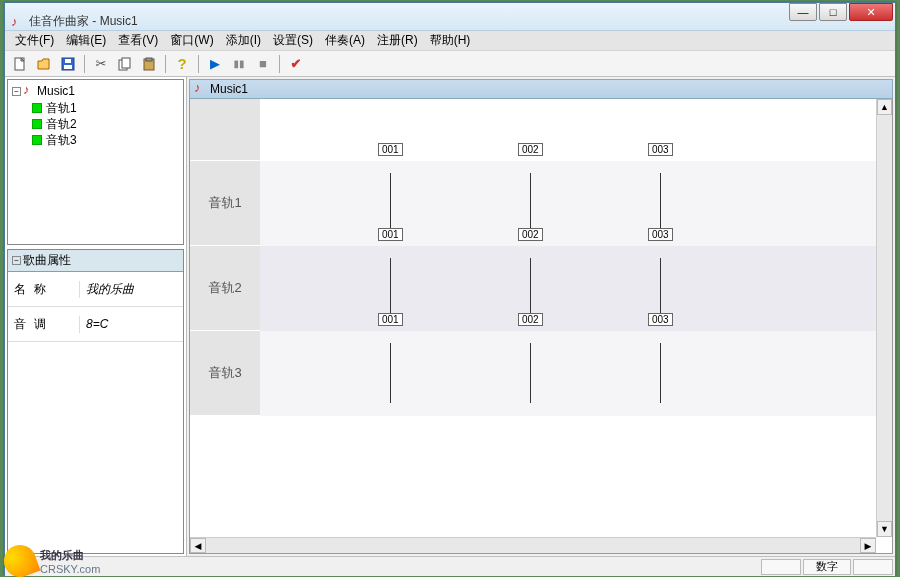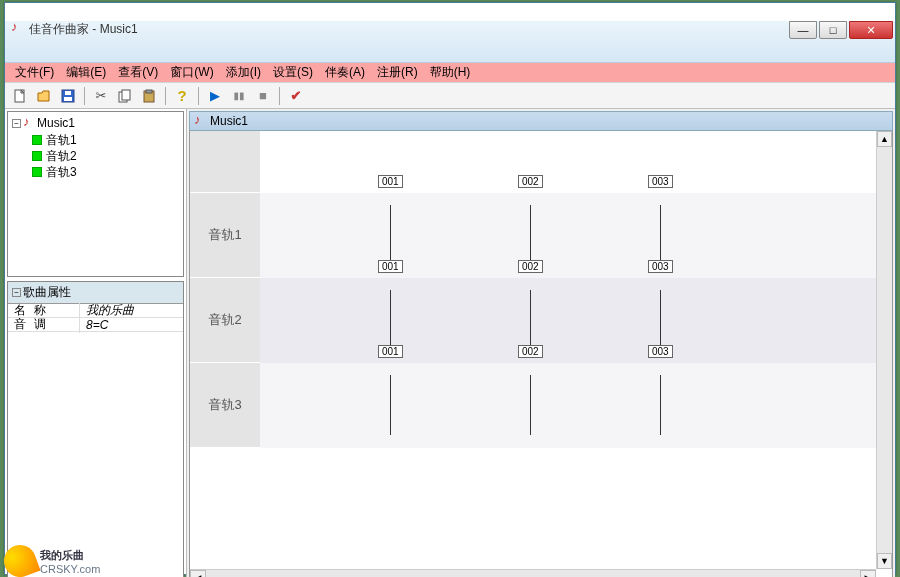--- a/index.html
+++ b/index.html
@@ -1,41 +1,41 @@
 <!DOCTYPE html>
 <html><head>
 <meta charset="utf-8">
 <style>
 * { box-sizing: border-box; margin: 0; padding: 0; font-family: "Microsoft YaHei", SimSun, Arial, sans-serif; }
 body { width: 900px; height: 577px; background: #5a8a5a; overflow: hidden; position: relative; }
 .window { position: absolute; top: 2px; left: 4px; width: 892px; height: 573px; background: #fff; border: 1px solid #4a7a9a; box-shadow: 0 0 2px rgba(0,0,0,0.3); }
-.titlebar { height: 42px; background: linear-gradient(#eaf4fb, #d6e8f5); display: flex; align-items: flex-start; padding-left: 6px; border-bottom: 1px solid #b8cfe0; margin-top: 18px; }
+.titlebar { height: 28px; background: linear-gradient(#eaf4fb, #d6e8f5); display: flex; align-items: flex-end; padding-left: 6px; border-bottom: 1px solid #b8cfe0; }
 .titlebar .app-icon { width: 14px; height: 14px; margin-right: 4px; }
 .titlebar .title { font-size: 12px; color: #333; flex: 1; }
 .winbtns { display: flex; height: 100%; }
 .winbtn { width: 28px; height: 18px; margin-top: 0; display: flex; align-items: center; justify-content: center; font-size: 11px; border: 1px solid #888; background: linear-gradient(#f8f8f8,#dcdcdc); border-radius: 0 0 2px 2px; margin-right: 2px; cursor: pointer; }
 .winbtn.close { background: linear-gradient(#e77,#c33); color: #fff; width: 44px; border-color: #a22; }
-.menubar { height: 20px; background: #fca5a5; display: flex; align-items: center; padding-left: 4px; border-bottom: 1px solid #d4d4d4; font-size: 12px; }
+.menubar { height: 20px; background: #e5e5e5; display: flex; align-items: center; padding-left: 4px; border-bottom: 1px solid #d4d4d4; font-size: 12px; }
 .menubar span { padding: 0 6px; cursor: pointer; }
 .toolbar { height: 26px; background: #f4f4f4; display: flex; align-items: center; padding-left: 4px; border-bottom: 1px solid #c0c0c0; gap: 2px; }
 .tbtn { width: 22px; height: 22px; display: flex; align-items: center; justify-content: center; cursor: pointer; border: 1px solid transparent; font-size: 13px; }
 .tsep { width: 1px; height: 18px; background: #aaa; margin: 0 3px; }
 .client { display: flex; height: calc(100% - 26px - 20px - 26px - 20px); }
 .left-pane { width: 182px; border-right: 1px solid #bbb; display: flex; flex-direction: column; }
 .tree-box { flex: 0 0 auto; border: 1px solid #888; margin: 2px; height: 166px; background: #fff; padding: 4px; font-size: 12px; overflow: hidden; }
 .tree-root { display: flex; align-items: center; gap: 2px; }
 .tree-root .exp { width: 9px; height: 9px; border: 1px solid #888; font-size: 8px; line-height: 7px; text-align: center; cursor: pointer; }
 .tree-children { margin-left: 20px; margin-top: 2px; }
 .tree-item { display: flex; align-items: center; gap: 4px; height: 16px; cursor: pointer; }
 .tree-icon-g { width: 10px; height: 10px; border: 1px solid #0a0; background: #0d0; }
 .props-box { border: 1px solid #888; margin: 2px; font-size: 12px; flex: 1; background: #fff; }
 .props-head { background: #d8e6ee; padding: 2px 4px; border-bottom: 1px solid #999; display: flex; align-items: center; gap: 2px; }
 .props-head .exp { width: 9px; height: 9px; border: 1px solid #888; font-size: 8px; line-height: 7px; text-align: center; cursor: pointer; }
 .props-grid { }
-.props-row { display: flex; border-bottom: 1px solid #ddd; height: 14px; align-items: center; }
+.props-row { display: flex; border-bottom: 1px solid #ddd; height: 35px; align-items: center; }
 .props-row .k { width: 72px; padding-left: 6px; border-right: 1px solid #ddd; letter-spacing: 8px; }
 .props-row .v { padding-left: 6px; flex: 1; font-style: italic; }
 .right-pane { flex: 1; display: flex; flex-direction: column; background: #f0f0f0; padding: 2px; }
 .doc-title { background: linear-gradient(#c8dcee,#b8d0e6); border: 1px solid #8ab; height: 20px; font-size: 12px; display: flex; align-items: center; padding-left: 4px; gap: 4px; }
 .doc-body { flex: 1; border: 1px solid #999; border-top: none; background: #fff; overflow: auto; position: relative; }
 .tracks-wrap { display: flex; }
 .track-labels { width: 70px; background: #e4e4e4; }
 .track-label { height: 85px; display: flex; align-items: center; justify-content: center; font-size: 13px; color: #555; border-bottom: 1px solid #fff; }
 .track-label.header { height: 62px; }
 .track-content { flex: 1; }
@@ -254,20 +254,26 @@
         <div class="scrollbar-h" style="position:absolute;left:0;right:16px;bottom:0">
           <div class="arrow">◀</div>
           <div class="track"></div>
           <div class="arrow">▶</div>
         </div>
       </div>
     </div>
 
   </div>
 
+  <div class="statusbar">
+    <div class="spacer"></div>
+    <div class="cell empty"></div>
+    <div class="cell">数字</div>
+    <div class="cell empty"></div>
+  </div>
 
 </div>
 
 <div class="watermark">
   <div class="logo"></div>
   <div>
     <div style="font-weight:bold;color:#334">我的乐曲</div>
     <div style="color:#678">CRSKY.com</div>
   </div>
 </div>

